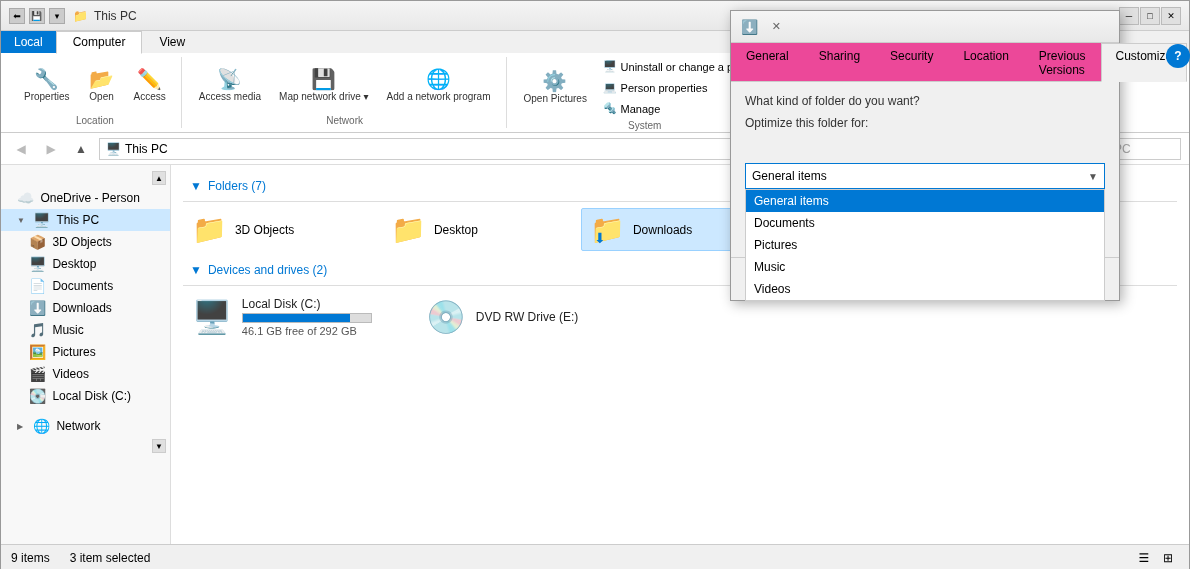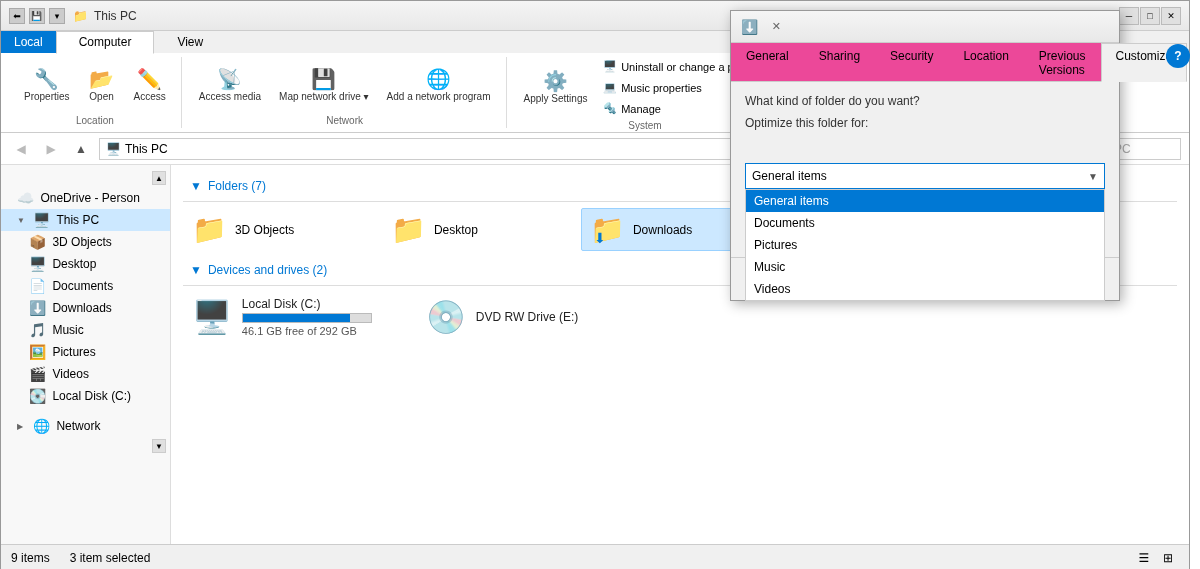--- a/index.html
+++ b/index.html
@@ -27,21 +27,21 @@
     .title-bar-icons { display: flex; gap: 4px; margin-right: 8px; }
     .title-icon { width: 16px; height: 16px; background: #ccc; border: 1px solid #aaa; display: flex; align-items: center; justify-content: center; font-size: 9px; }
     .title-text { font-size: 12px; color: #333; flex: 1; display: flex; align-items: center; gap: 6px; }
     .win-controls { display: flex; gap: 1px; margin-left: auto; }
     .win-btn { width: 20px; height: 18px; background: #e0e0e0; border: 1px solid #bbb; display: flex; align-items: center; justify-content: center; font-size: 9px; cursor: pointer; }
     .ribbon-tabs {
       display: flex;
       height: 22px;
     }
     .ribbon-tab {
-      padding: 3px 22px;
+      padding: 3px 16px;
       font-size: 12px;
       cursor: pointer;
       border: 1px solid transparent;
       border-bottom: none;
     }
     .ribbon-tab.active {
       background: #fff;
       border-color: #ccc;
       border-bottom: 1px solid #fff;
       margin-bottom: -1px;
@@ -418,30 +418,30 @@
           <span class="ribbon-btn-label">Add a network program</span>
         </div>
       </div>
       <div class="ribbon-group-label">Network</div>
     </div>
 
     <div class="ribbon-group">
       <div class="ribbon-group-buttons">
         <div class="ribbon-btn" style="min-width:52px">
           <span class="ribbon-btn-icon">⚙️</span>
-          <span class="ribbon-btn-label">Apply Settings</span>
+          <span class="ribbon-btn-label">Open Pictures</span>
         </div>
         <div style="display:flex;flex-direction:column;font-size:11px;gap:2px;justify-content:center">
           <div class="ribbon-btn" style="flex-direction:row;min-width:unset;padding:2px 4px">
             <span style="margin-right:4px">🖥️</span>
             <span>Uninstall or change a program</span>
           </div>
           <div class="ribbon-btn" style="flex-direction:row;min-width:unset;padding:2px 4px">
             <span style="margin-right:4px">💻</span>
-            <span>Music properties</span>
+            <span>Person properties</span>
           </div>
           <div class="ribbon-btn" style="flex-direction:row;min-width:unset;padding:2px 4px">
             <span style="margin-right:4px">🔩</span>
             <span>Manage</span>
           </div>
         </div>
       </div>
       <div class="ribbon-group-label">System</div>
     </div>
   </div>

